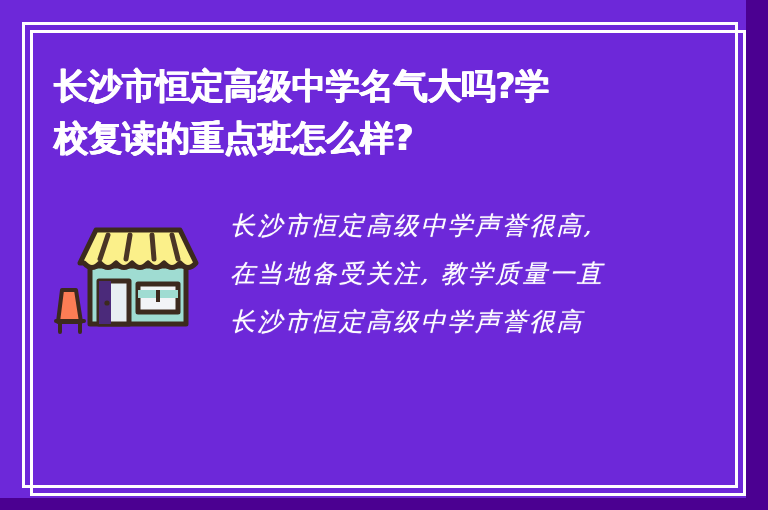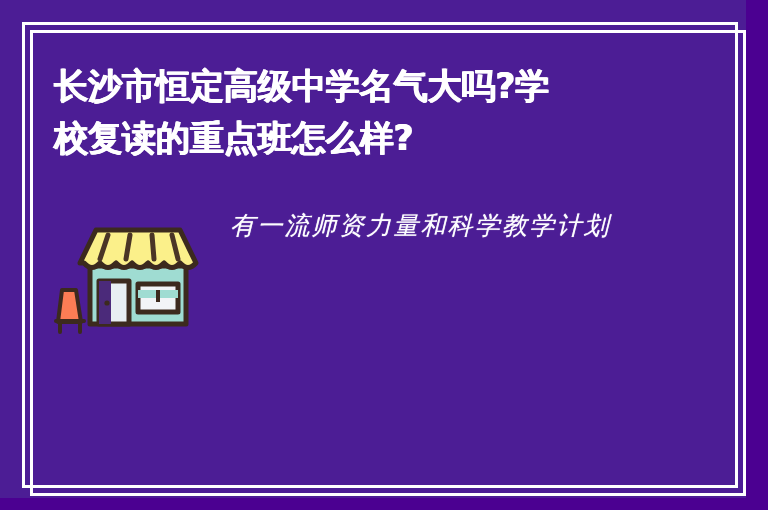--- a/index.html
+++ b/index.html
@@ -11,21 +11,21 @@
     width: 768px;
     height: 510px;
     overflow: hidden;
     font-family: "Liberation Sans", "DejaVu Sans", sans-serif;
   }
 
   #poster {
     position: relative;
     width: 768px;
     height: 510px;
-    background: #4c1d95;
+    background: #6d28d9;
     overflow: hidden;
   }
 
   
   .frame-outer {
     position: absolute;
     left: 22px;
     top: 22px;
     width: 716px;
     height: 466px;
@@ -169,18 +169,20 @@
           <path d="M26 45 L42 12 L126 12 L142 45 Q134 54 126 45 Q118 54 110 45 Q102 54 94 45 Q86 54 78 45 Q70 54 62 45 Q54 54 46 45 Q38 54 30 45 Z" fill="#fbf08a" stroke="#3c2a1e" stroke-width="5" stroke-linejoin="round" stroke-linecap="round"></path>
           <path d="M54 17 L46 41" stroke="#4a3526" stroke-width="5" stroke-linecap="round"></path>
           <path d="M76 17 L72 41" stroke="#4a3526" stroke-width="5" stroke-linecap="round"></path>
           <path d="M98 17 L100 41" stroke="#4a3526" stroke-width="5" stroke-linecap="round"></path>
           <path d="M118 17 L124 41" stroke="#4a3526" stroke-width="5" stroke-linecap="round"></path>
         </g>
       </svg>
     </div>
 
     <div class="body-text">
-      <div class="body-line">有一流师资力量和科学教学计划</div>
+      <div class="body-line">长沙市恒定高级中学声誉很高,</div>
+      <div class="body-line">在当地备受关注, 教学质量一直</div>
+      <div class="body-line">长沙市恒定高级中学声誉很高</div>
     </div>
 
   </div>
 
 </div>
 
 </body></html>

